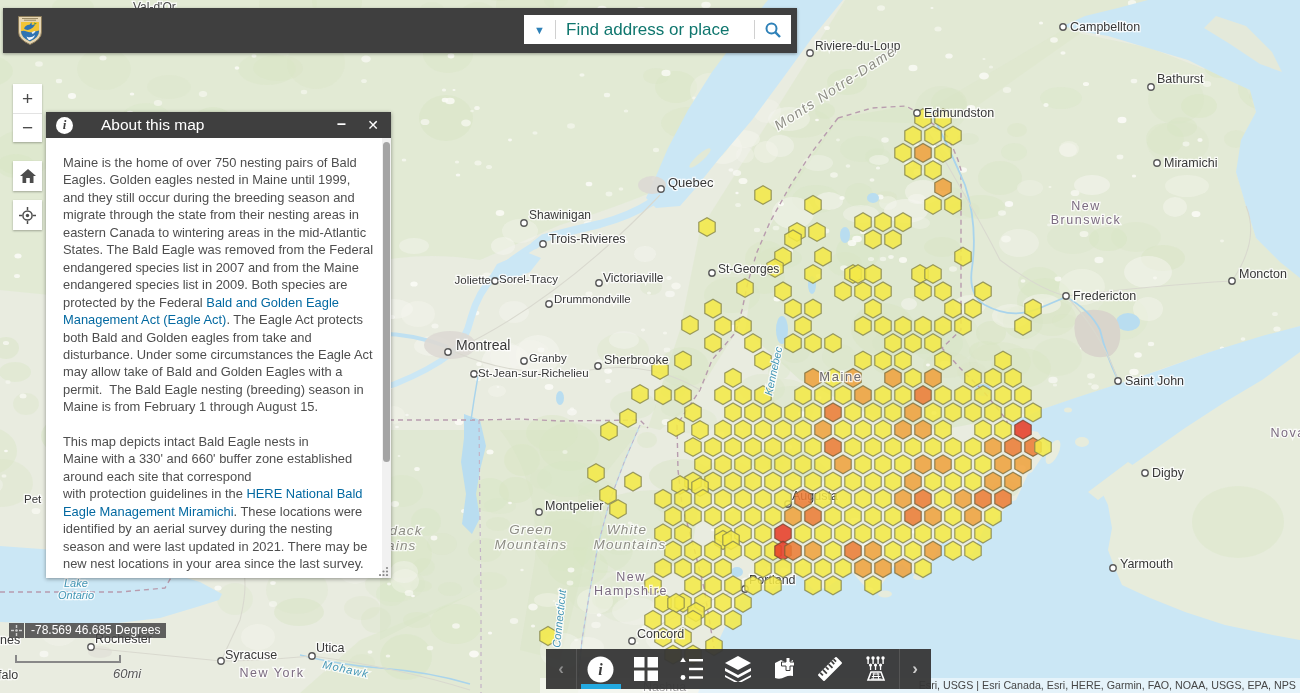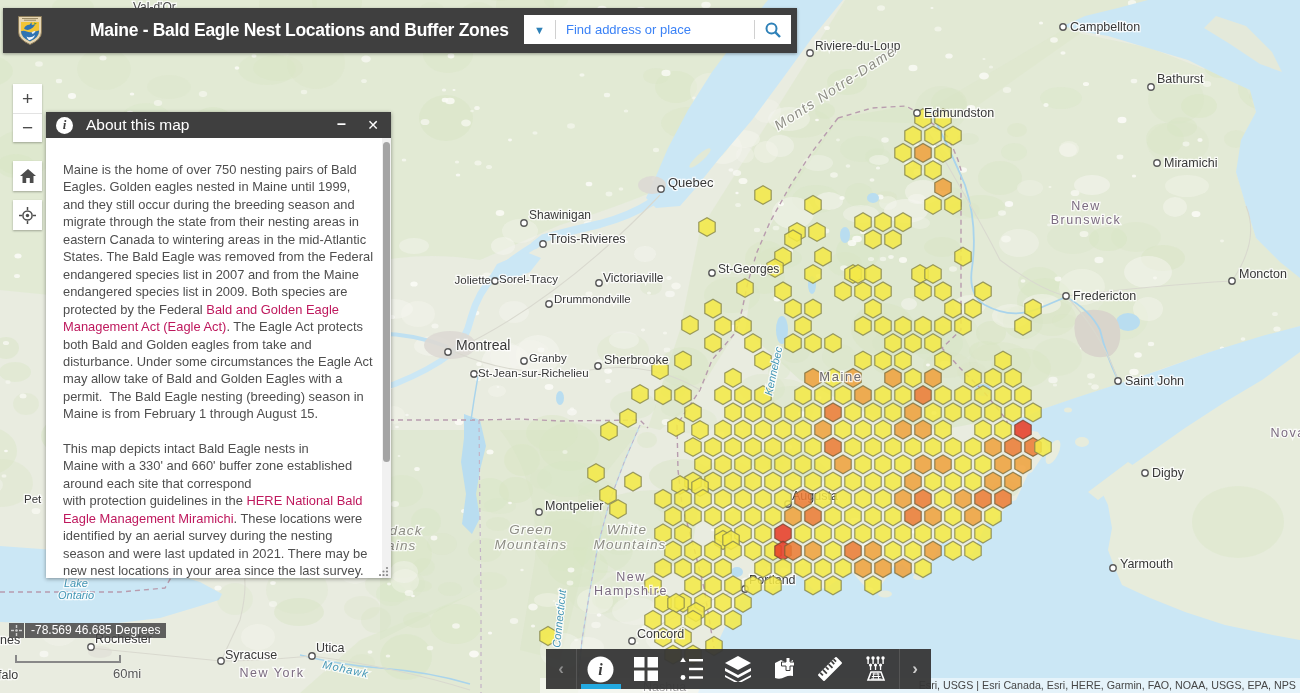--- a/index.html
+++ b/index.html
@@ -7,53 +7,53 @@
 #map { position:absolute; left:0; top:0; }
 .hl { paint-order:stroke; stroke:#ffffff; stroke-width:2.6px; stroke-opacity:0.8; }
 
 #hdr { position:absolute; left:3px; top:8px; width:794px; height:45px; background:#3f3f3f;
   box-shadow:0 1px 3px rgba(0,0,0,.35); display:flex; align-items:center; }
 #hdr .title { color:#fff; font-size:17.5px; font-weight:bold; margin-left:47px; letter-spacing:-0.3px; }
 #logo { margin-left:14px; width:26px; height:31px; }
 #search { position:absolute; left:524px; top:15px; width:267px; height:29px; background:#fff; display:flex; align-items:center; }
 #search .dd { width:31px; text-align:center; color:#2e81b8; font-size:11px; }
 #search .sep { width:1px; height:19px; background:#d0d0d0; }
-#search .ph { flex:1; color:#3b82f6; font-size:13px; padding-left:10px; }
+#search .ph { flex:1; color:#0f766e; font-size:17px; padding-left:10px; }
 #search .mag { width:36px; display:flex; justify-content:center; }
 
 .ctl { position:absolute; left:13px; width:29px; background:#fff; box-shadow:0 1px 2px rgba(0,0,0,.3); }
 #zoom { top:84px; height:58px; }
 #zoom .b { height:29px; display:flex; align-items:center; justify-content:center; color:#4c4c4c; font-size:19px; }
 #zoom .b + .b { border-top:1px solid #e3e3e3; }
 #homeb { top:161px; height:30px; display:flex; align-items:center; justify-content:center; }
 #locb { top:200px; height:30px; display:flex; align-items:center; justify-content:center; }
 
 #panel { position:absolute; left:46px; top:112px; width:345px; height:466px; background:#fff;
   box-shadow:0 1px 4px rgba(0,0,0,.4); }
 #panel .ph { height:26px; background:#3f3f3f; display:flex; align-items:center; }
 #panel .ph .ic { width:17px; height:17px; background:#fff; border-radius:50%; margin-left:10px;
   display:flex; align-items:center; justify-content:center; color:#3f3f3f; font-size:13px; font-weight:bold;
   font-family:"Liberation Serif",serif; font-style:italic; }
-#panel .ph .t { color:#fff; font-size:15.5px; margin-left:13px; }
+#panel .ph .t { color:#fff; font-size:15.5px; margin-left:28px; }
 #panel .ph .min { position:absolute; right:45px; top:3px; color:#fff; font-size:16px; font-weight:bold; }
 #panel .ph .cls { position:absolute; right:12px; top:5px; color:#fff; font-size:14px; }
-#panel .body { position:absolute; left:0; top:26px; right:9px; bottom:0; padding:23px 0 0 17px;
+#panel .body { position:absolute; left:0; top:26px; right:9px; bottom:0; padding:16px 0 0 17px;
   font-size:12.9px; line-height:17.45px; color:#4e4e4e; white-space:nowrap; overflow:hidden; }
-#panel a { color:#be185d; text-decoration:none; }
+#panel a { color:#0369a1; text-decoration:none; }
 #sbar { position:absolute; right:0; top:26px; width:9px; bottom:0; background:#f1f1f1; }
 #sthumb { position:absolute; right:1px; top:4px; width:7px; height:320px; background:#a4a4a4; border-radius:4px; }
 #grip { position:absolute; right:2px; bottom:2px; width:10px; height:10px; }
 
 #coords { position:absolute; left:9px; top:623px; height:15px; display:flex; }
 #coords .ic { width:15px; height:15px; background:rgba(70,70,70,.85); display:flex; align-items:center; justify-content:center; margin-right:1px; }
 #coords .tx { background:rgba(70,70,70,.85); color:#fff; font-size:12px; padding:0 6px; line-height:15px; }
 #scale { position:absolute; left:15px; top:655px; width:106px; height:8px;
   border-left:2px solid #888; border-right:2px solid #888; border-bottom:2px solid #888; }
 #scaletx { position:absolute; left:113px; top:666px; font-size:13px; color:#555;
-  text-shadow:0 0 2px #fff,0 0 2px #fff; }
+  text-shadow:0 0 2px #fff,0 0 2px #fff;font-style:italic; }
 
 #attr { position:absolute; right:0; bottom:0; width:1300px; height:15px;
   font-size:10.7px; color:#464646; text-align:right; padding-right:4px; line-height:14px; }
 #attrbg { position:absolute; right:0; bottom:0; width:760px; height:15px; background:rgba(255,255,255,.5); }
 
 #tbar { position:absolute; left:546px; top:649px; width:385px; height:40px; background:rgba(54,54,54,.95);
   display:flex; align-items:center; }
 #tbar .chv { width:30px; text-align:center; color:#8f8f8f; font-size:17px; font-weight:bold; }
 #tbar .chv.r { color:#cdcdcd; }
 #tbar .vsep { width:1px; height:40px; background:#555; }
@@ -1166,21 +1166,20 @@
     <path d="M1.5,1.5 H24.5 V17 Q24.5,24.5 13,29.5 Q1.5,24.5 1.5,17 Z" fill="#e6d5b2" stroke="#8a7a58" stroke-width="1"></path>
     <rect x="5" y="3" width="16" height="1" fill="#9a8a64"></rect>
     <rect x="7" y="4.7" width="12" height="1" fill="#9a8a64"></rect>
     <path d="M4,7 H22 V16.5 Q22,22.5 13,26.5 Q4,22.5 4,16.5 Z" fill="#f2c435"></path>
     <path d="M4,16.2 C7,14.7 10,16.7 13,17.2 C16,17.7 19,16.2 22,15.6 L22,16.5 Q22,22.5 13,26.5 Q4,22.5 4,16.5 Z" fill="#2f73b2"></path>
     <path d="M9.5,21.5 Q14,23.8 18,20 Q16.5,24.2 12,25.2 Q10.2,23.6 9.5,21.5 Z" fill="#f4f8fc"></path>
     <path d="M14.5,17.5 Q16.5,15.5 18.5,16 Q17.5,18.5 15.5,19 Z" fill="#e8f0f8"></path>
     <path d="M7,13.5 Q9,9.5 12.5,9.8 L14.5,7.2 L14.8,10 L18.5,9.2 L16,12.5 Q12,16 8.5,14.5 Z" fill="#2f73b2"></path>
     <path d="M17,7.5 L20,8.6 L17.6,9.4 Z" fill="#5a9a40"></path>
   </svg>
-  <div class="title">Maine - Bald Eagle Nest Locations and Buffer Zones</div>
 </div>
 <div id="search">
   <div class="dd">▼</div>
   <div class="sep"></div>
   <div class="ph">Find address or place</div>
   <div class="sep"></div>
   <div class="mag">
     <svg width="18" height="18" viewBox="0 0 18 18">
           <circle cx="7.5" cy="7.5" r="5" fill="none" stroke="#2e81b8" stroke-width="2"></circle>
           <line x1="11.2" y1="11.2" x2="16" y2="16" stroke="#2e81b8" stroke-width="2.4"></line>

